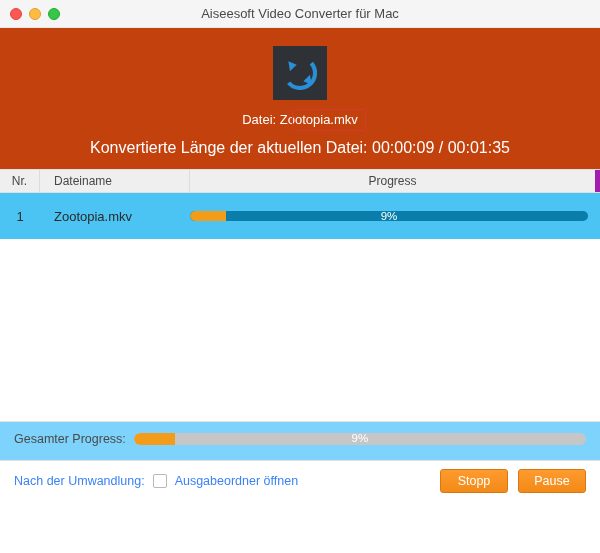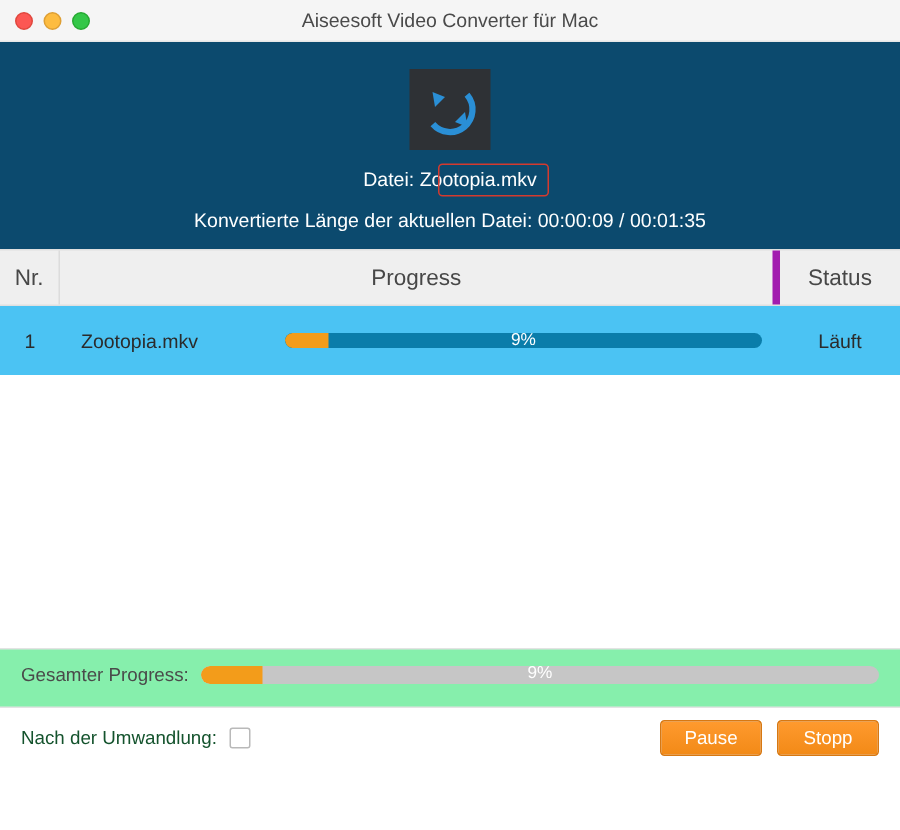--- a/index.html
+++ b/index.html
@@ -4,47 +4,47 @@
 <style>
   * { box-sizing: border-box; margin: 0; padding: 0; }
   html, body { width: 600px; height: 553px; font-family: -apple-system, "Helvetica Neue", Arial, sans-serif; background: #ffffff; color: #333; overflow: hidden; }
   .titlebar { height: 28px; background: #f5f5f5; display: flex; align-items: center; padding: 0 10px; border-bottom: 1px solid #e7e7e7; position: relative; }
   .traffic { display: flex; gap: 7px; }
   .dot { width: 12px; height: 12px; border-radius: 50%; }
   .dot.red { background: #fc5753; border: 0.5px solid #e0483e; }
   .dot.yellow { background: #fdbc40; border: 0.5px solid #de9f34; }
   .dot.green { background: #34c748; border: 0.5px solid #27a932; }
   .title { position: absolute; left: 0; right: 0; text-align: center; font-size: 13px; color: #4a4a4a; pointer-events: none; }
-  .hero { background: #0c4a6e; padding: 18px 0 12px 0; display: flex; flex-direction: column; align-items: center; gap: 12px; }
+  .hero { background: #c2410c; padding: 18px 0 12px 0; display: flex; flex-direction: column; align-items: center; gap: 12px; }
   .iconbox { width: 54px; height: 54px; background: #2e3135; display: flex; align-items: center; justify-content: center; }
   .iconbox svg { width: 40px; height: 40px; }
   .file-line { color: #fff; font-size: 13px; position: relative; display: inline-block; }
   .redbox { position: absolute; border: 1.6px solid #d43a2f; border-radius: 3px; top: -3px; right: -8px; width: 74px; height: 22px; pointer-events: none; }
-  .conv-line { color: #fff; font-size: 13px; font-weight: 500; }
-  .headers { display: flex; align-items: center; height: 38px; background: #efefef; border-top: 1px solid #e0e0e0; border-bottom: 1px solid #e0e0e0; font-size: 15px; color: #474747; }
+  .conv-line { color: #fff; font-size: 16px; font-weight: 500; }
+  .headers { display: flex; align-items: center; height: 24px; background: #efefef; border-top: 1px solid #e0e0e0; border-bottom: 1px solid #e0e0e0; font-size: 12px; color: #474747; }
   .col-nr { width: 40px; text-align: center; border-right: 1px solid #dcdcdc; height: 100%; display:flex;align-items:center;justify-content:center; }
   .col-name { width: 150px; padding-left: 14px; border-right: 1px solid #dcdcdc; height:100%; display:flex;align-items:center; }
   .col-prog { flex: 1; text-align: center; border-right: 5px solid #a21caf; height:100%; display:flex;align-items:center;justify-content:center; }
   .col-stat { width: 80px; text-align: center; height:100%; display:flex;align-items:center;justify-content:center; }
   .row { display: flex; align-items: center; height: 46px; background: #4bc3f3; font-size: 13px; color: #2b2b2b; }
   .row .col-nr, .row .col-name, .row .col-prog, .row .col-stat { border-right: none; }
   .row .col-name { font-weight: 500; }
   .row-progress { flex: 1; display: flex; align-items: center; padding: 0 12px 0 0; position: relative; }
   .pbar { height: 10px; border-radius: 5px; background: #0a7daa; width: 100%; position: relative; overflow: hidden; }
   .pfill { height: 100%; background: #f39c1a; border-radius: 5px 0 0 5px; }
   .ppct { position: absolute; left: 0; right: 0; top: -1px; text-align: center; font-size: 11.5px; color: #fff; }
   .whitespace { height: 182px; background: #fff; }
-  .summary { background: #86efac; border-top: 1px solid #e3e3e3; border-bottom: 1px solid #e3e3e3; padding: 10px 14px 8px 14px; font-size: 12.5px; color: #4a4a4a; }
+  .summary { background: #7dd3fc; border-top: 1px solid #e3e3e3; border-bottom: 1px solid #e3e3e3; padding: 10px 14px 8px 14px; font-size: 12.5px; color: #4a4a4a; }
   .sumrow1 { display: flex; align-items: center; gap: 8px; margin-bottom: 6px; }
   .sumlabel { white-space: nowrap; }
   .sumbar { flex: 1; height: 12px; background: #c6c6c6; border-radius: 6px; position: relative; overflow: hidden; }
   .sumfill { height: 100%; background: #f39c1a; border-radius: 6px 0 0 6px; }
   .sumpct { position: absolute; left: 0; right: 0; top: -1px; text-align: center; font-size: 11.5px; color: #fff; }
   .footer { display: flex; align-items: center; height: 40px; padding: 0 14px; gap: 10px; }
-  .footer-left { display: flex; align-items: center; gap: 8px; font-size: 12.5px; color: #14532d; }
+  .footer-left { display: flex; align-items: center; gap: 8px; font-size: 12.5px; color: #3b82f6; }
   .checkbox { width: 14px; height: 14px; background: #fff; border: 1px solid #b9b9b9; border-radius: 2px; }
   .spacer { flex: 1; }
   .btn { height: 24px; min-width: 68px; padding: 0 14px; border-radius: 3px; font-size: 12.5px; font-weight: 500; color: #fff; background: linear-gradient(#ff9a2e,#f28a17); border: 1px solid #d77812; cursor: pointer; display: inline-flex; align-items: center; justify-content: center; }
 </style>
 </head>
 <body>
 
 <div class="titlebar">
   <div class="traffic">
     <div class="dot red"></div>
@@ -72,49 +72,49 @@
     <span>Konvertierte Länge der aktuellen Datei:</span>
     <span> </span>
     <span>00:00:09</span>
     <span> </span><span>/</span><span> </span>
     <span>00:01:35</span>
   </div>
 </div>
 
 <div class="headers">
   <div class="col-nr">Nr.</div>
+  <div class="col-name">Dateiname</div>
   <div class="col-prog">Progress</div>
-  <div class="col-stat">Status</div>
 </div>
 
 <div class="row">
   <div class="col-nr">1</div>
   <div class="col-name">Zootopia.mkv</div>
   <div class="row-progress">
     <div class="pbar">
       <div class="pfill" style="width:9%"></div>
       <div class="ppct">9%</div>
     </div>
   </div>
-  <div class="col-stat">Läuft</div>
 </div>
 
 <div class="whitespace"></div>
 
 <div class="summary">
   <div class="sumrow1">
     <span class="sumlabel">Gesamter Progress:</span>
     <div class="sumbar">
       <div class="sumfill" style="width:9%"></div>
       <div class="sumpct">9%</div>
     </div>
   </div>
 </div>
 
 <div class="footer">
   <div class="footer-left">
     <span>Nach der Umwandlung:</span>
     <span class="checkbox"></span>
+    <span>Ausgabeordner öffnen</span>
   </div>
   <div class="spacer"></div>
+  <div class="btn">Stopp</div>
   <div class="btn">Pause</div>
-  <div class="btn">Stopp</div>
 </div>
 
 </body></html>

